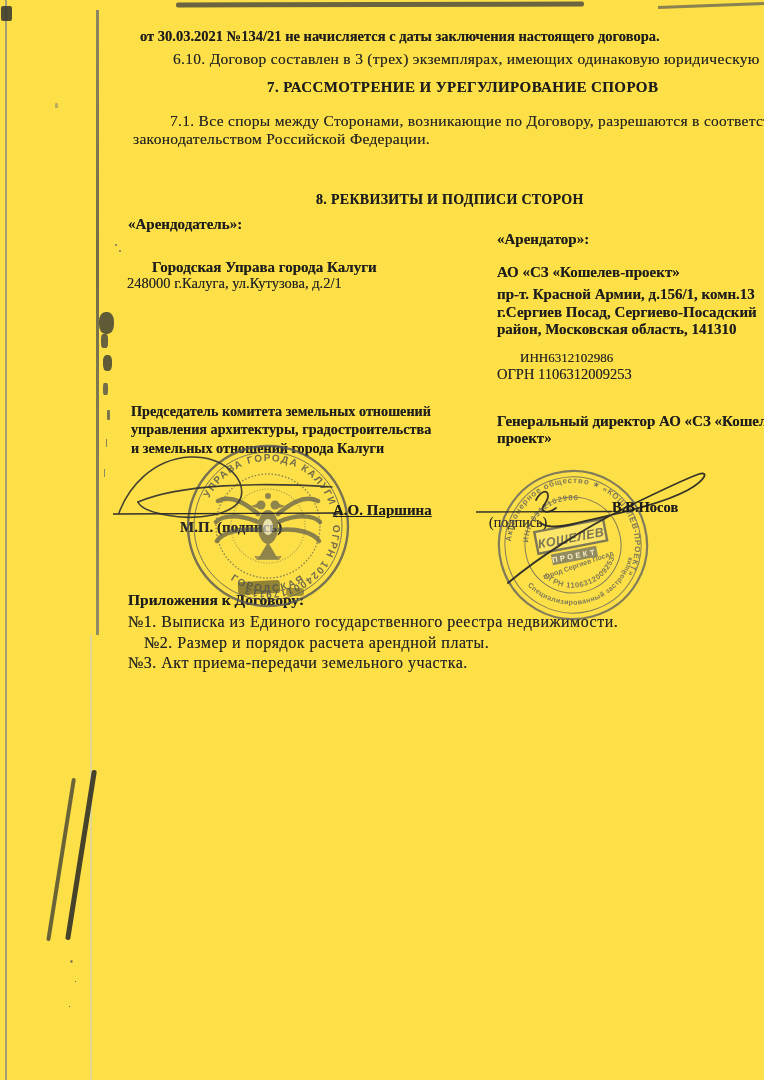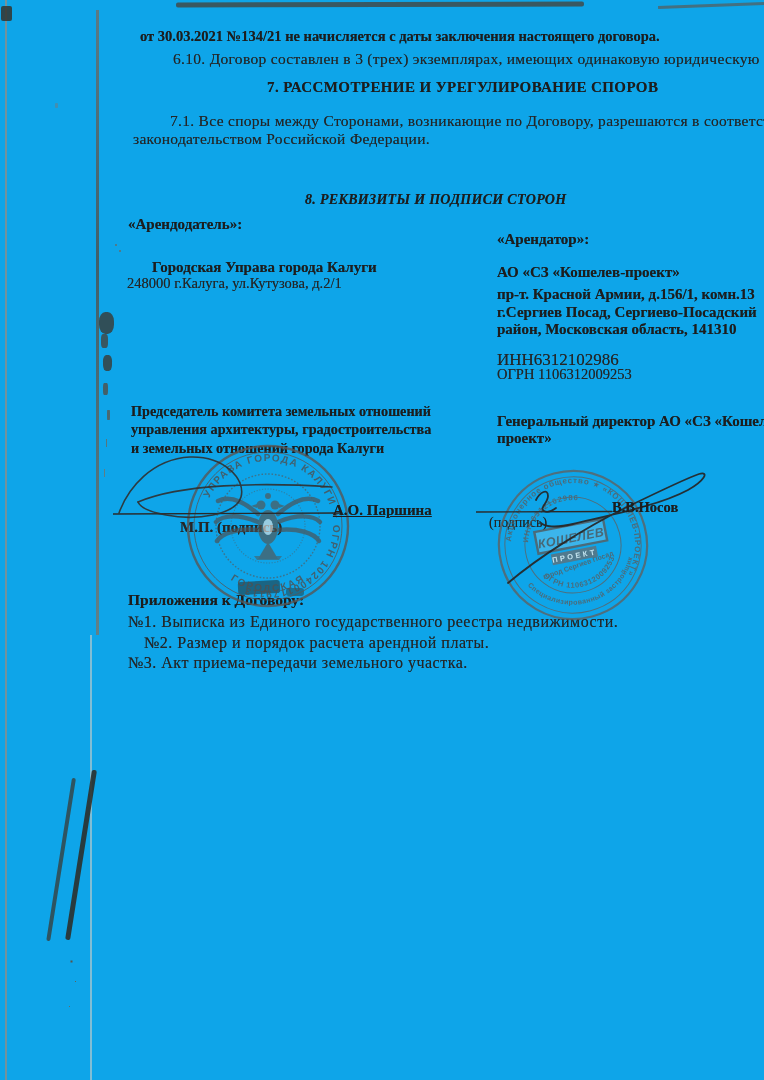--- a/index.html
+++ b/index.html
@@ -1,18 +1,18 @@
 <!DOCTYPE html>
 <html><head>
 <meta charset="utf-8">
 <style>
   html,body{margin:0;padding:0;background:#e8e8e4;}
   #page{
     position:relative;width:764px;height:1080px;margin:0 auto;
-    background:#0ea5e9;overflow:hidden;
+    background:#fde047;overflow:hidden;
     font-family:"Liberation Serif","DejaVu Serif",serif;
     color:#262626;
   }
   .line{position:absolute;white-space:nowrap;font-size:15px;line-height:1.2;
         text-shadow:0 0 .4px rgba(20,20,20,.55);}
   .b{font-weight:700;color:#1d1d1d;}
   .art{position:absolute;pointer-events:none;}
   svg{position:absolute;pointer-events:none;}
   .ringtxt{font-family:"Liberation Sans","DejaVu Sans",sans-serif;font-weight:700;}
 </style>
@@ -40,33 +40,33 @@
   <div class="art" style="left:238px;top:581px;width:42px;height:13px;background:#26261f;opacity:.5;border-radius:3px;transform:rotate(-3deg);"></div>
   <div class="art" style="left:286px;top:588px;width:18px;height:8px;background:#26261f;opacity:.42;border-radius:3px;"></div>
 
   <div class="line b" style="left:140px;top:28px;font-size:14.5px;">от 30.03.2021 №134/21 не начисляется с даты заключения  настоящего договора.</div>
   <div class="line" style="left:173px;top:50px;font-size:15.5px;letter-spacing:.3px;">6.10. Договор составлен в 3 (трех) экземплярах, имеющих одинаковую юридическую силу.</div>
 
   <div class="line b" style="left:267px;top:78px;font-size:15px;letter-spacing:.4px;">7. РАССМОТРЕНИЕ И УРЕГУЛИРОВАНИЕ СПОРОВ</div>
   <div class="line" style="left:170px;top:112px;font-size:15.5px;letter-spacing:.3px;">7.1. Все споры между Сторонами, возникающие по Договору, разрешаются в соответствии с</div>
   <div class="line" style="left:133px;top:130px;font-size:15.5px;letter-spacing:.3px;">законодательством Российской Федерации.</div>
 
-  <div class="line b" style="left:305px;top:192px;font-size:14px;letter-spacing:.3px;font-style:italic;">8. РЕКВИЗИТЫ И ПОДПИСИ СТОРОН</div>
+  <div class="line b" style="left:316px;top:192px;font-size:14px;letter-spacing:.3px;">8. РЕКВИЗИТЫ И ПОДПИСИ СТОРОН</div>
 
   <div class="line b" style="left:128px;top:215px;">«Арендодатель»:</div>
   <div class="line b" style="left:497px;top:230px;">«Арендатор»:</div>
 
   <div class="line b" style="left:128px;top:258px;margin-left:24px;">Городская Управа города Калуги</div>
   <div class="line" style="left:127px;top:275px;font-size:14.5px;">248000 г.Калуга, ул.Кутузова, д.2/1</div>
 
   <div class="line b" style="left:497px;top:263px;">АО «СЗ «Кошелев-проект»</div>
   <div class="line b" style="left:497px;top:285px;">пр-т. Красной Армии, д.156/1, комн.13</div>
   <div class="line b" style="left:497px;top:303px;">г.Сергиев Посад, Сергиево-Посадский</div>
   <div class="line b" style="left:497px;top:320px;">район, Московская область, 141310</div>
-  <div class="line" style="left:497px;top:350px;font-size:17px;">ИНН6312102986</div>
+  <div class="line" style="left:520px;top:350px;font-size:13px;">ИНН6312102986</div>
   <div class="line" style="left:497px;top:366px;font-size:14.5px;">ОГРН 1106312009253</div>
 
   <div class="line b" style="left:131px;top:403px;font-size:14.2px;">Председатель комитета земельных отношений</div>
   <div class="line b" style="left:131px;top:421px;font-size:14.2px;">управления архитектуры, градостроительства</div>
   <div class="line b" style="left:131px;top:440px;font-size:14.2px;text-align:right;">и земельных отношений города Калуги</div>
 
   <div class="line b" style="left:497px;top:412px;">Генеральный директор АО «СЗ «Кошелев-</div>
   <div class="line b" style="left:497px;top:429px;">проект»</div>
 
   <div class="line" style="left:180px;top:518px;font-size:15px;font-weight:bold;">М.П. (подпись)</div>

